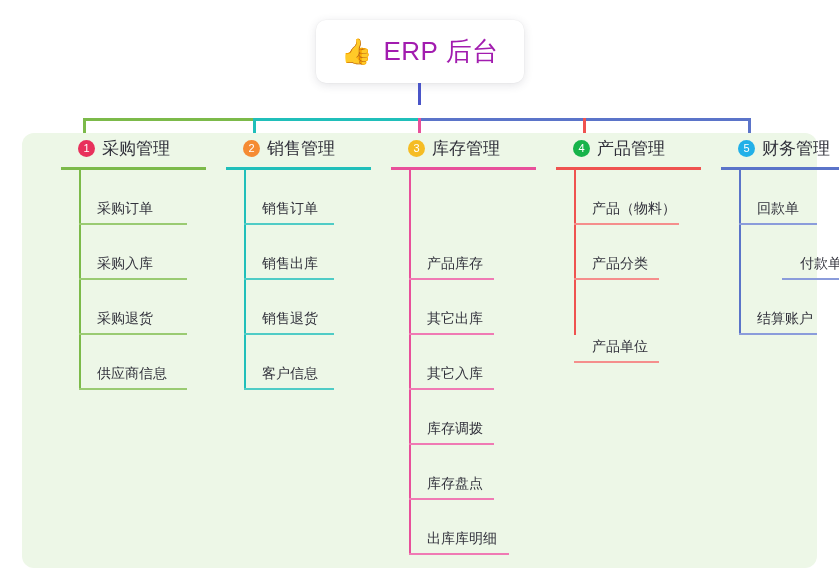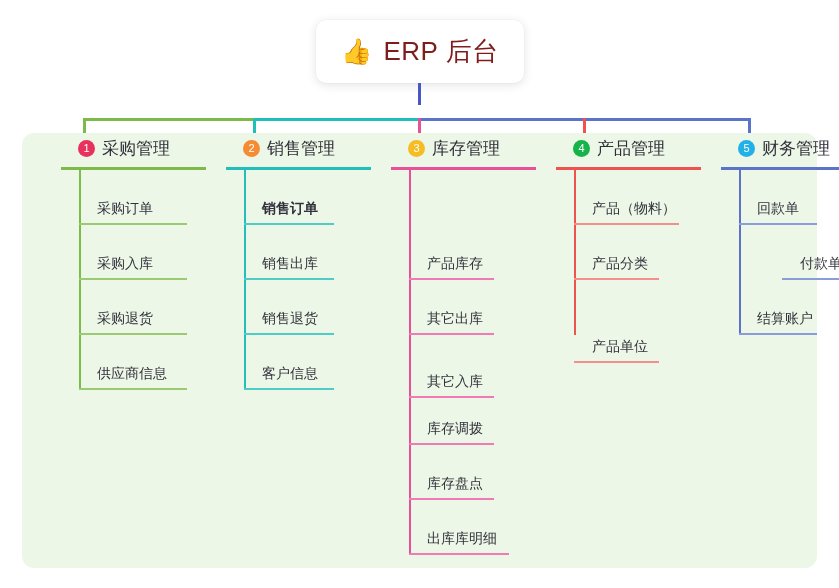--- a/index.html
+++ b/index.html
@@ -32,21 +32,21 @@
     gap: 11px;
     box-sizing: border-box;
   }
   #root-emoji {
     font-size: 25px;
     line-height: 1;
     display: block;
   }
   #root-title {
     font-size: 26px;
-    color: #7f1d1d;
+    color: #a21caf;
     letter-spacing: 0.5px;
     white-space: nowrap;
   }
 
   
   .vline { position: absolute; width: 3px; }
   .hline { position: absolute; height: 3px; }
 
   
   #panel {
@@ -168,21 +168,21 @@
   </div>
 
   <div class="column" style="left:204px; width:145px;">
     <div class="col-head">
       <span class="badge" style="background:#f58b33;">2</span>
       <span class="col-title">销售管理</span>
     </div>
     <div class="head-rule" style="background:#20bfba;"></div>
     <div class="spine" style="top:37px; height:220px; background:#20bfba;"></div>
 
-    <div class="leaf" style="top:37px; width:90px;font-weight:bold;">
+    <div class="leaf" style="top:37px; width:90px;">
       <span class="leaf-label">销售订单</span>
       <div class="leaf-rule" style="width:90px; background:#4fccc6;"></div>
     </div>
     <div class="leaf" style="top:92px; width:90px;">
       <span class="leaf-label">销售出库</span>
       <div class="leaf-rule" style="width:90px; background:#4fccc6;"></div>
     </div>
     <div class="leaf" style="top:147px; width:90px;">
       <span class="leaf-label">销售退货</span>
       <div class="leaf-rule" style="width:90px; background:#4fccc6;"></div>
@@ -202,21 +202,21 @@
     <div class="spine" style="top:37px; height:385px; background:#e8509a;"></div>
 
     <div class="leaf" style="top:92px; width:85px;">
       <span class="leaf-label">产品库存</span>
       <div class="leaf-rule" style="width:85px; background:#f07ab4;"></div>
     </div>
     <div class="leaf" style="top:147px; width:85px;">
       <span class="leaf-label">其它出库</span>
       <div class="leaf-rule" style="width:85px; background:#f07ab4;"></div>
     </div>
-    <div class="leaf" style="top:210px; width:85px;">
+    <div class="leaf" style="top:202px; width:85px;">
       <span class="leaf-label">其它入库</span>
       <div class="leaf-rule" style="width:85px; background:#f07ab4;"></div>
     </div>
     <div class="leaf" style="top:257px; width:85px;">
       <span class="leaf-label">库存调拨</span>
       <div class="leaf-rule" style="width:85px; background:#f07ab4;"></div>
     </div>
     <div class="leaf" style="top:312px; width:85px;">
       <span class="leaf-label">库存盘点</span>
       <div class="leaf-rule" style="width:85px; background:#f07ab4;"></div>

